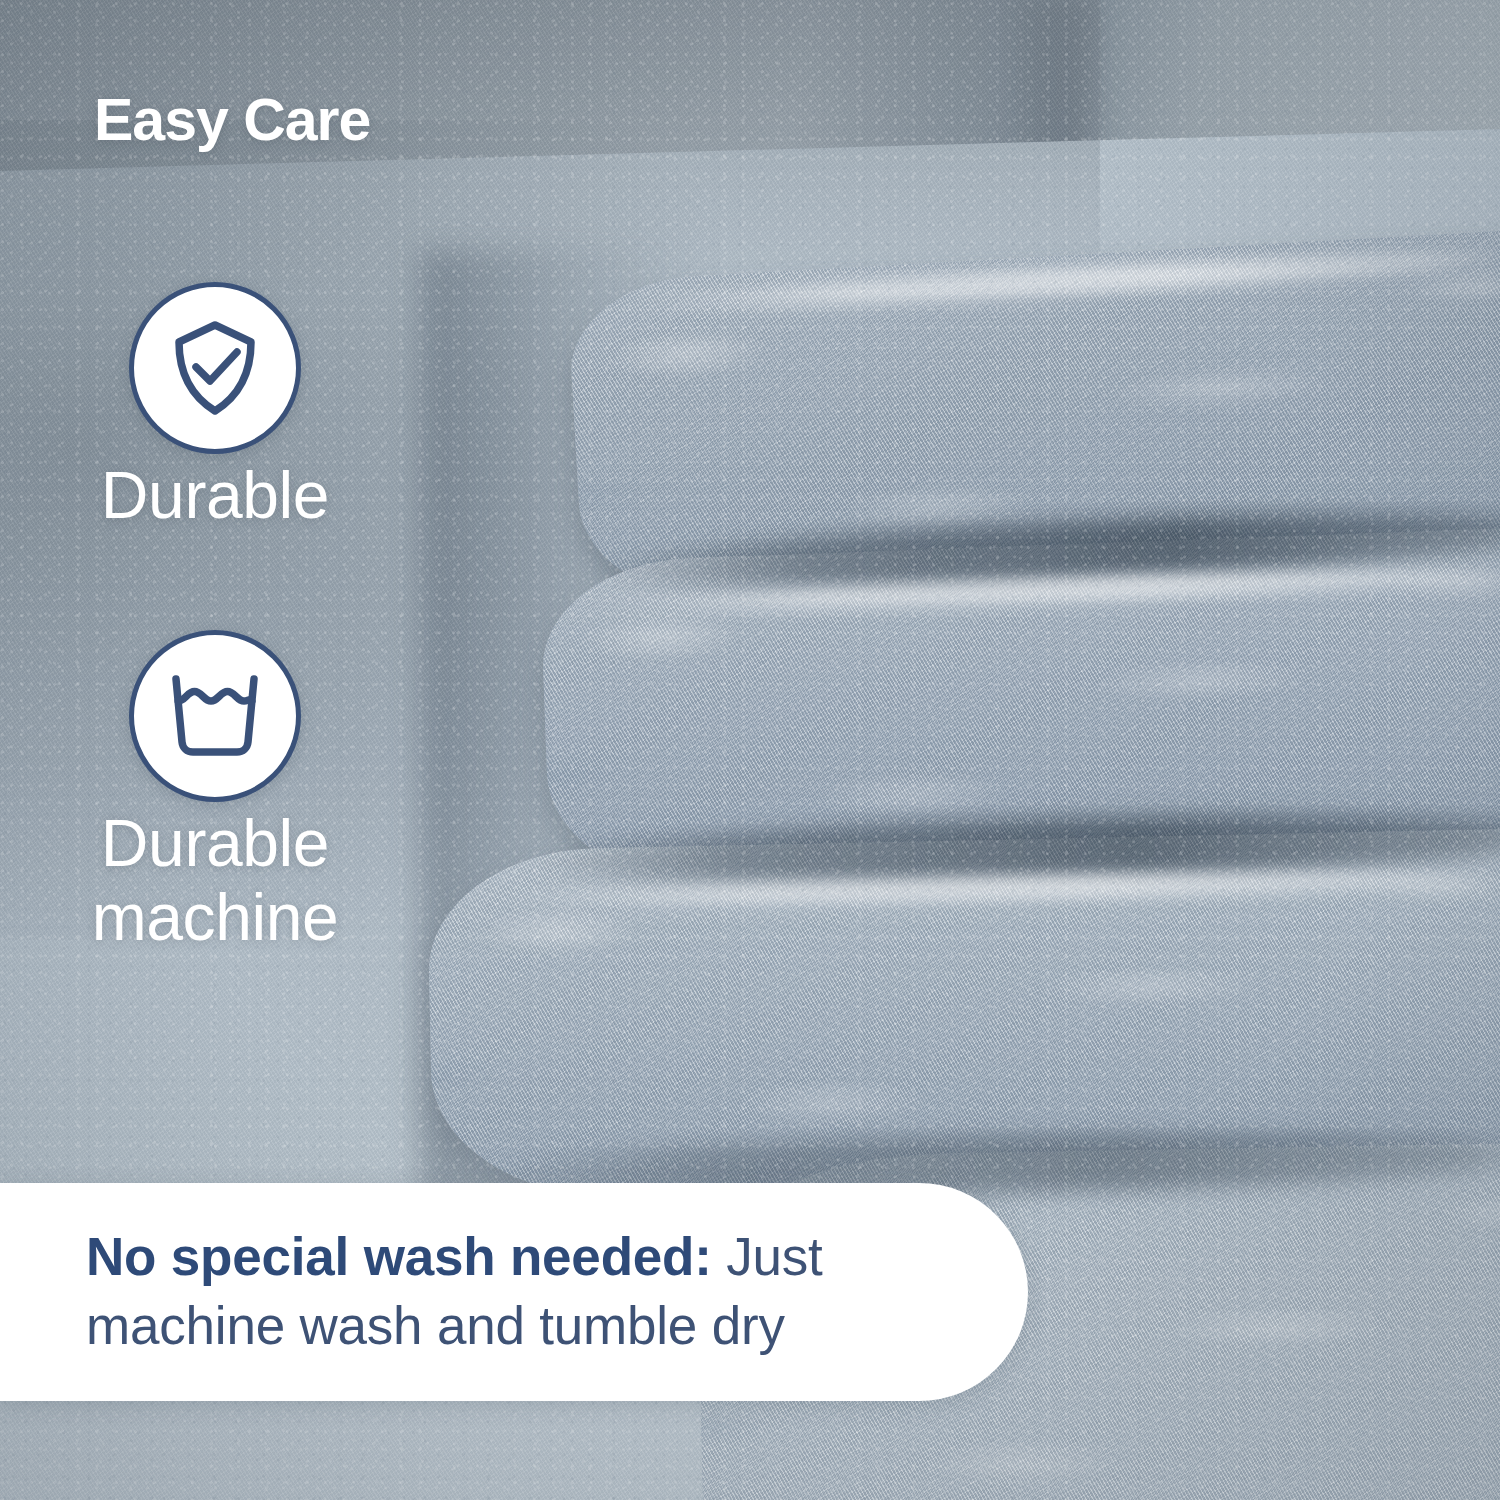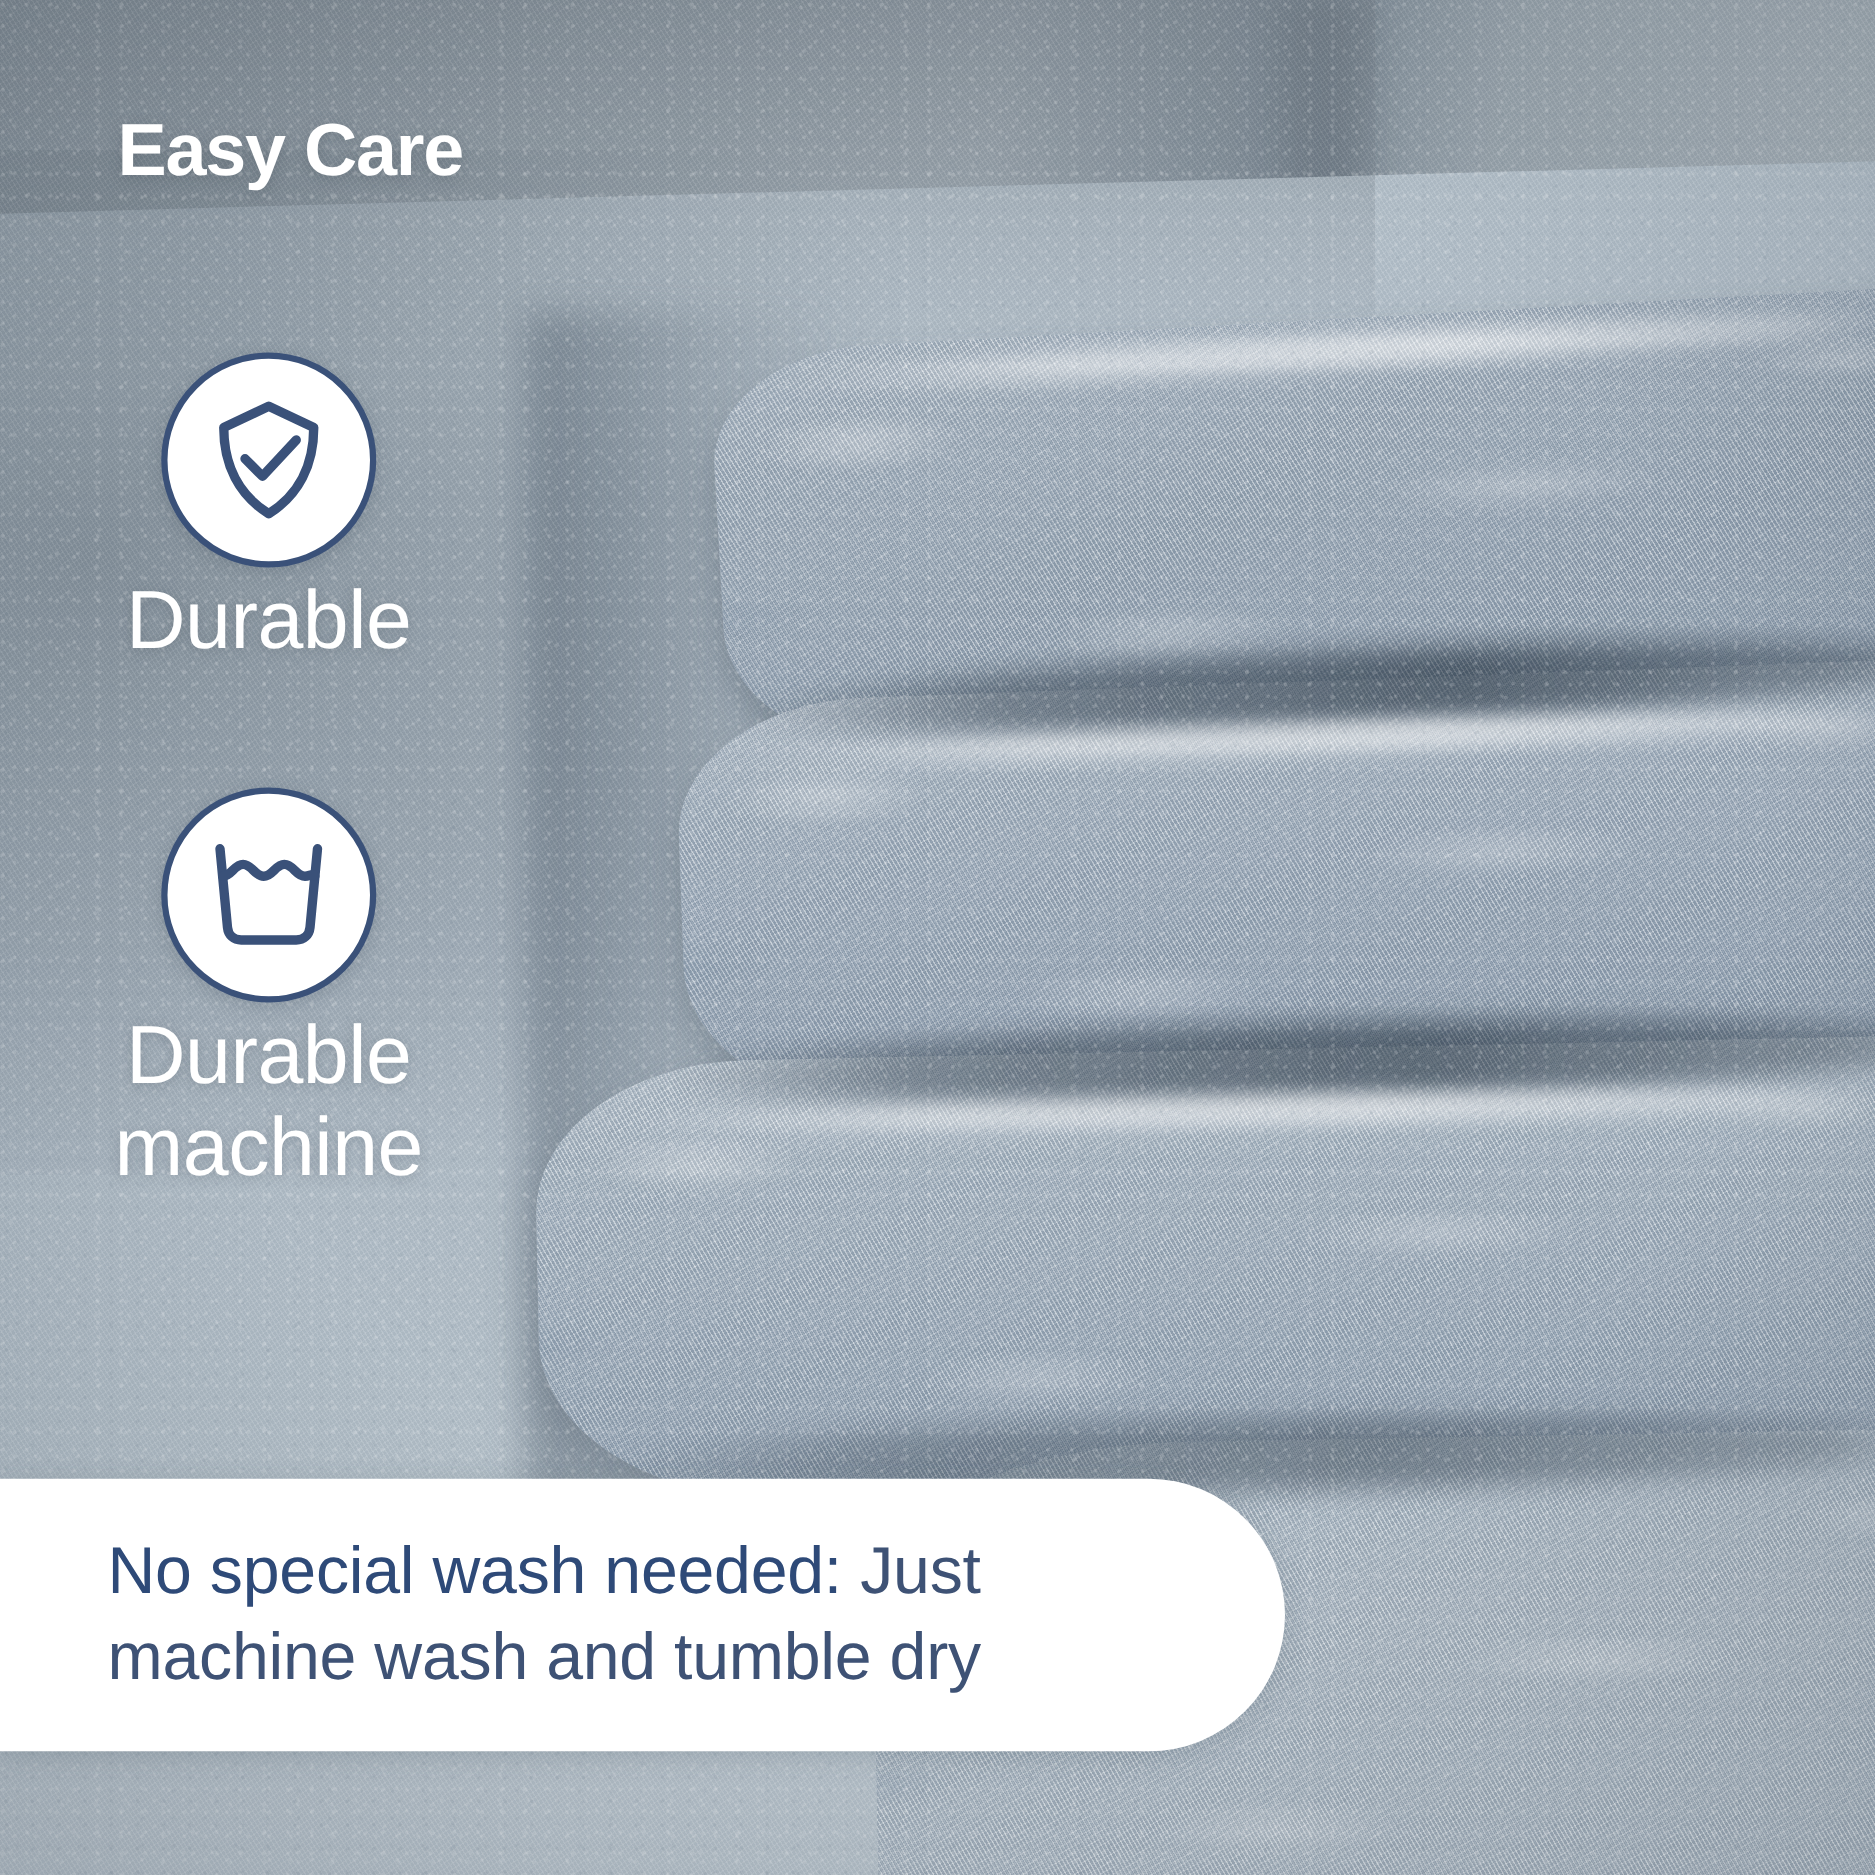--- a/index.html
+++ b/index.html
@@ -261,21 +261,21 @@
   }
   #caption-text {
     padding-left: 86px;
     padding-right: 120px;
     font-size: 53px;
     line-height: 1.30;
     color: #3a4f72;
     letter-spacing: -.2px;
   }
   #caption-lead {
-    font-weight: 400;
+    font-weight: 700;
     color: #2e4a78;
   }
   #caption-rest {
     font-weight: 400;
     color: #3e5275;
   }
 </style>
 </head>
 <body>
 

